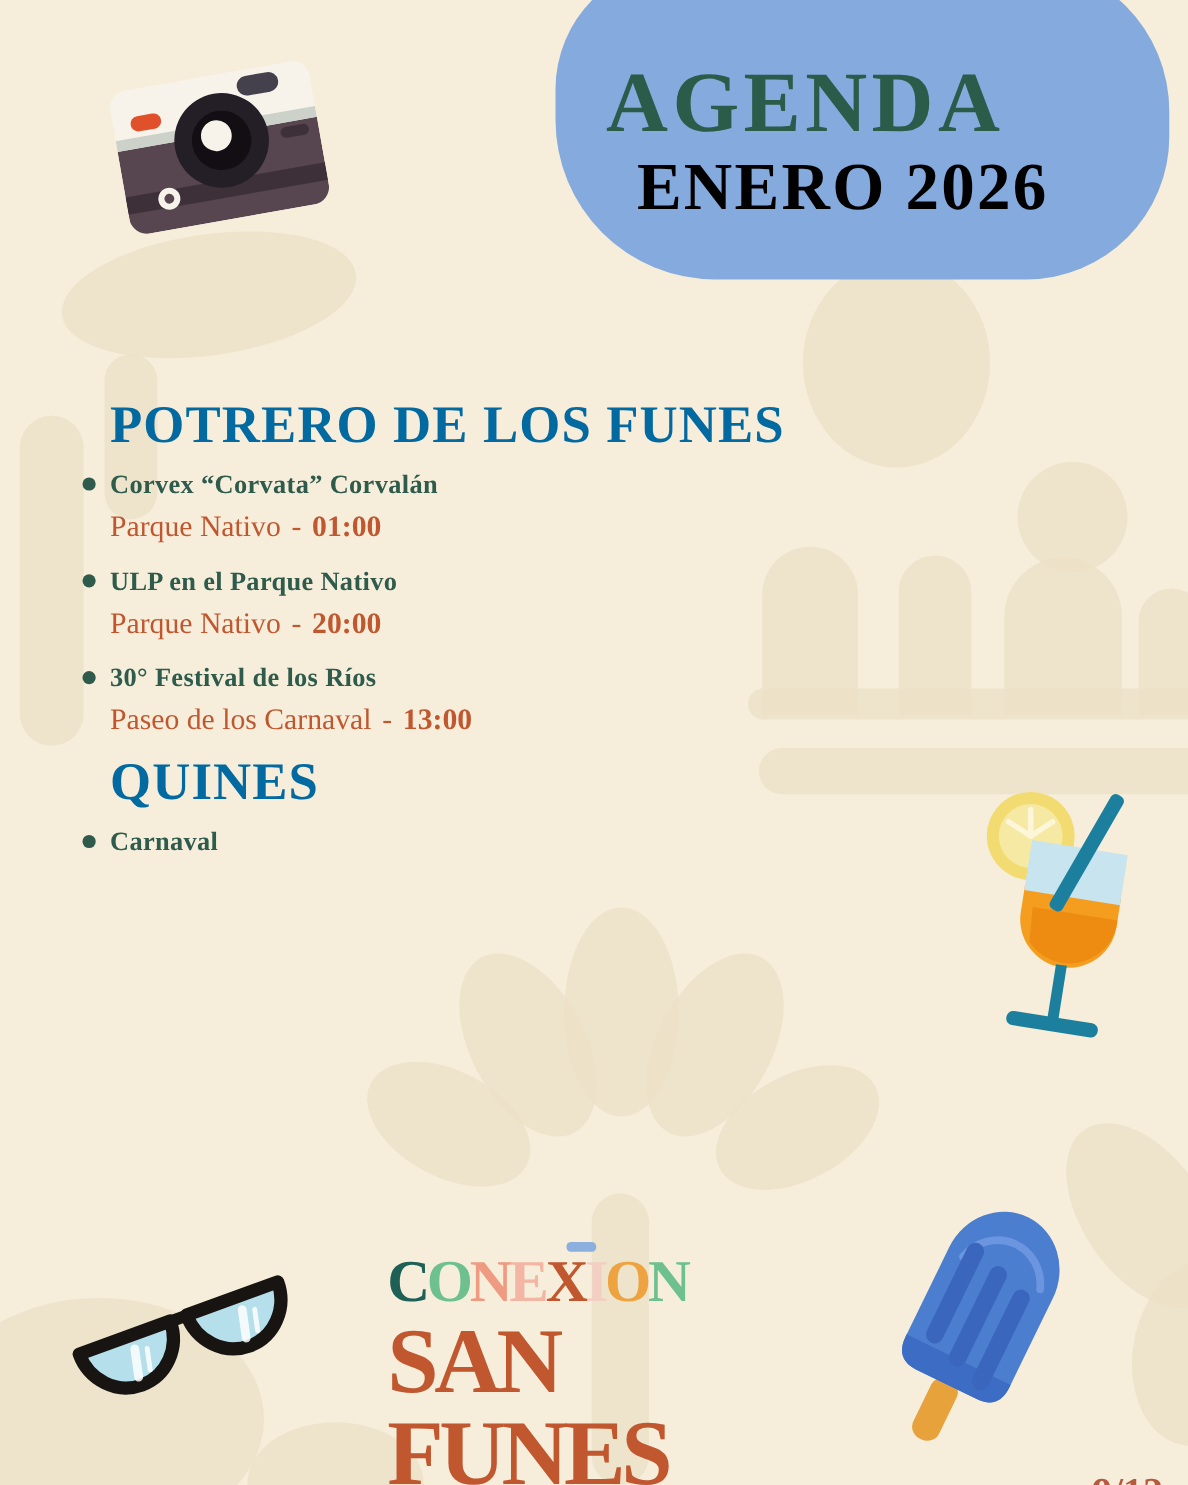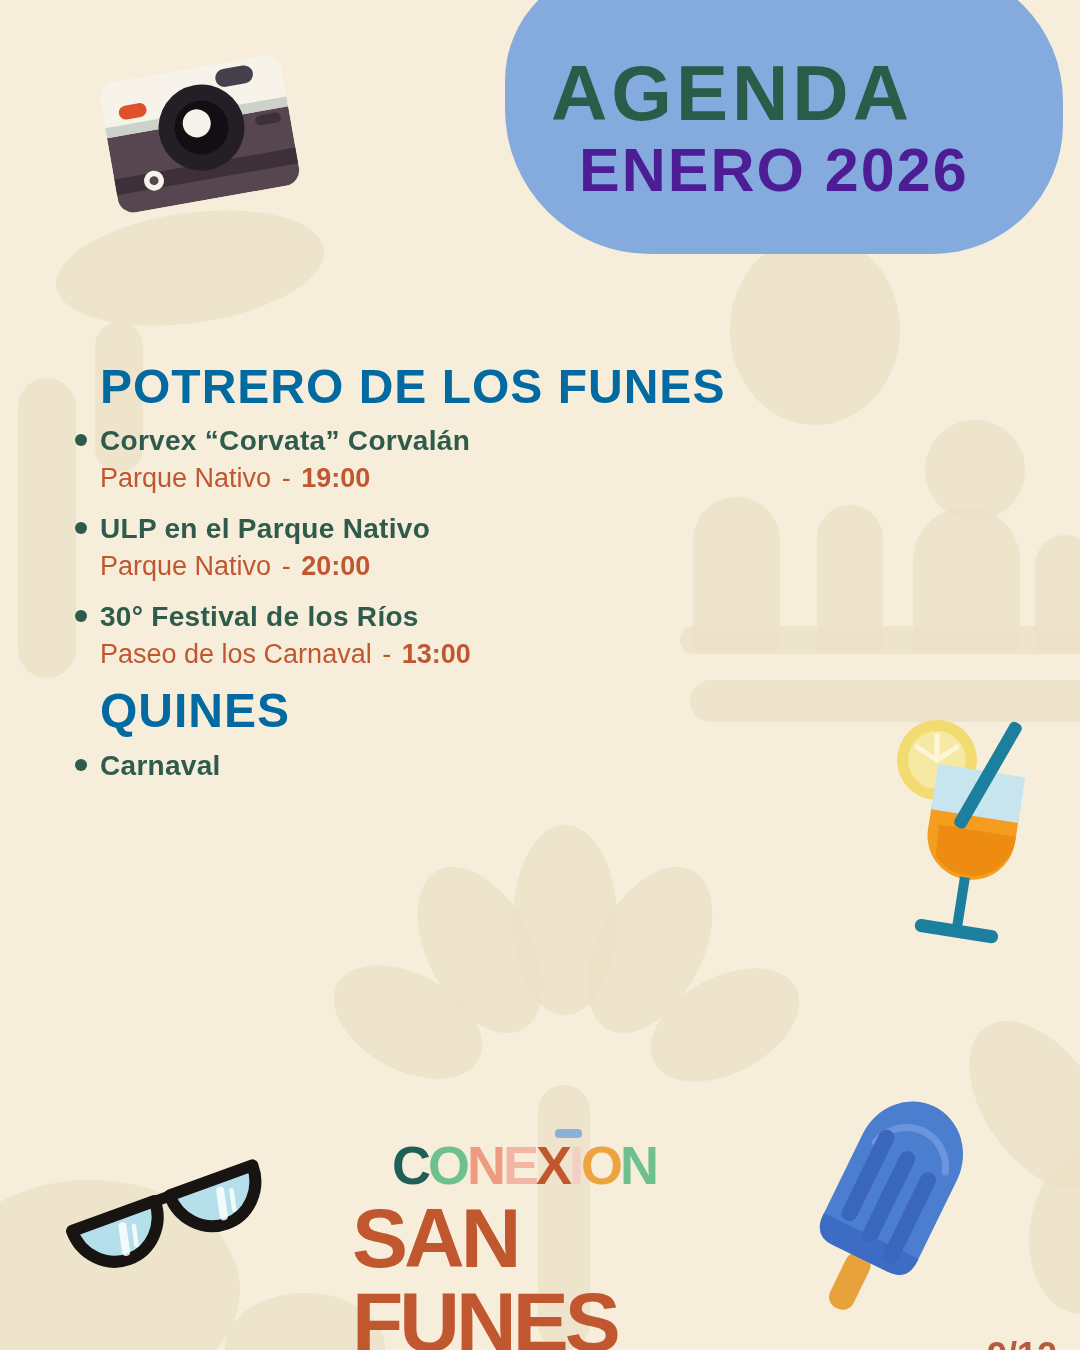--- a/index.html
+++ b/index.html
@@ -1,47 +1,47 @@
 <!DOCTYPE html>
 <html><head>
 <meta charset="utf-8">
 <style>
   html,body{margin:0;padding:0;background:#d8d2c4;}
   .canvas{
     position:relative;width:1080px;height:1350px;overflow:hidden;
     background:#f6eedb;
-    font-family:Liberation Sans, sans-serif;
+    font-family:Liberation Serif, serif;
   }
   
   .pattern{position:absolute;left:0;top:0;width:1080px;height:1350px;}
   
   .blob{
     position:absolute;left:505px;top:-34px;width:558px;height:288px;
     background:#85aadd;border-radius:115px 135px 130px 145px;
   }
   .blob-inner{padding:88px 0 0 46px;}
   .agenda{font-size:78px;font-weight:700;color:#2a5c49;letter-spacing:4px;line-height:1;}
-  .enero{font-size:61px;font-weight:700;color:#4c1d95;letter-spacing:2px;line-height:1;margin:8px 0 0 28px;}
+  .enero{font-size:61px;font-weight:700;color:#000000;letter-spacing:2px;line-height:1;margin:8px 0 0 28px;}
   
   .events{position:absolute;left:75px;top:362px;width:720px;}
   .city{
     font-size:48px;font-weight:700;color:#0369a1;letter-spacing:1px;
     line-height:1.05;margin:0 0 10px 25px;
   }
   .sec{margin-bottom:4px;}
   .sec + .sec .city{margin-top:16px;}
   .event{position:relative;margin-left:25px;}
   .dot{position:absolute;left:-25px;top:12px;width:12px;height:12px;border-radius:50%;background:#2e5b4b;}
-  .etitle{font-size:28px;font-weight:700;color:#2e5b4b;line-height:38px;letter-spacing:.3px;}
+  .etitle{font-size:24px;font-weight:700;color:#2e5b4b;line-height:38px;letter-spacing:.3px;}
   .evenue{font-size:27px;font-weight:400;color:#c0572f;line-height:31px;margin:3px 0 16px;}
   .sep{margin:0 3px;}
   .time{font-weight:700;}
   
   .logo{position:absolute;left:352px;top:1138px;width:400px;}
-  .logo-line1{position:relative;white-space:nowrap;font-size:54px;font-weight:700;letter-spacing:-3px;line-height:1;margin-left:40px;}
+  .logo-line1{position:relative;white-space:nowrap;font-size:54px;font-weight:700;letter-spacing:-3px;line-height:1;}
   .lc0{color:#1e6055}.lc1{color:#6ec08f}.lc2{color:#ef9b82}.lc3{color:#f3b5a4}
   .lc4{color:#c0572f}.lc5{color:#f2cfc2}.lc6{color:#eda33f}.lc7{color:#6ec08f}
   .macron{position:absolute;left:163px;top:-9px;width:27px;height:9px;border-radius:4px;background:#8cb0de;}
   .logo-line2{font-size:84px;font-weight:700;color:#c0572f;letter-spacing:-4px;line-height:1;margin:4px 0 0 0;}
   
   .pagenum{position:absolute;right:23px;top:1335px;font-size:36px;font-weight:700;color:#b65a3e;}
   
   .camera-wrap{position:absolute;left:105px;top:64px;transform:rotate(-10deg);}
   .cocktail-wrap{position:absolute;left:880px;top:640px;}
   .sunglasses-wrap{position:absolute;left:52px;top:1126px;}
@@ -112,21 +112,21 @@
   <div class="events">
 
     <div class="sec">
       <h2 class="city">POTRERO DE LOS FUNES</h2>
       <div class="event">
         <span class="dot"></span>
         <div class="etitle">Corvex “Corvata” Corvalán</div>
         <div class="evenue">
           <span>Parque Nativo</span>
           <span class="sep">-</span>
-          <span class="time">19:00</span>
+          <span class="time">01:00</span>
         </div>
       </div>
       <div class="event">
         <span class="dot"></span>
         <div class="etitle">ULP en el Parque Nativo</div>
         <div class="evenue">
           <span>Parque Nativo</span>
           <span class="sep">-</span>
           <span class="time">20:00</span>
         </div>

